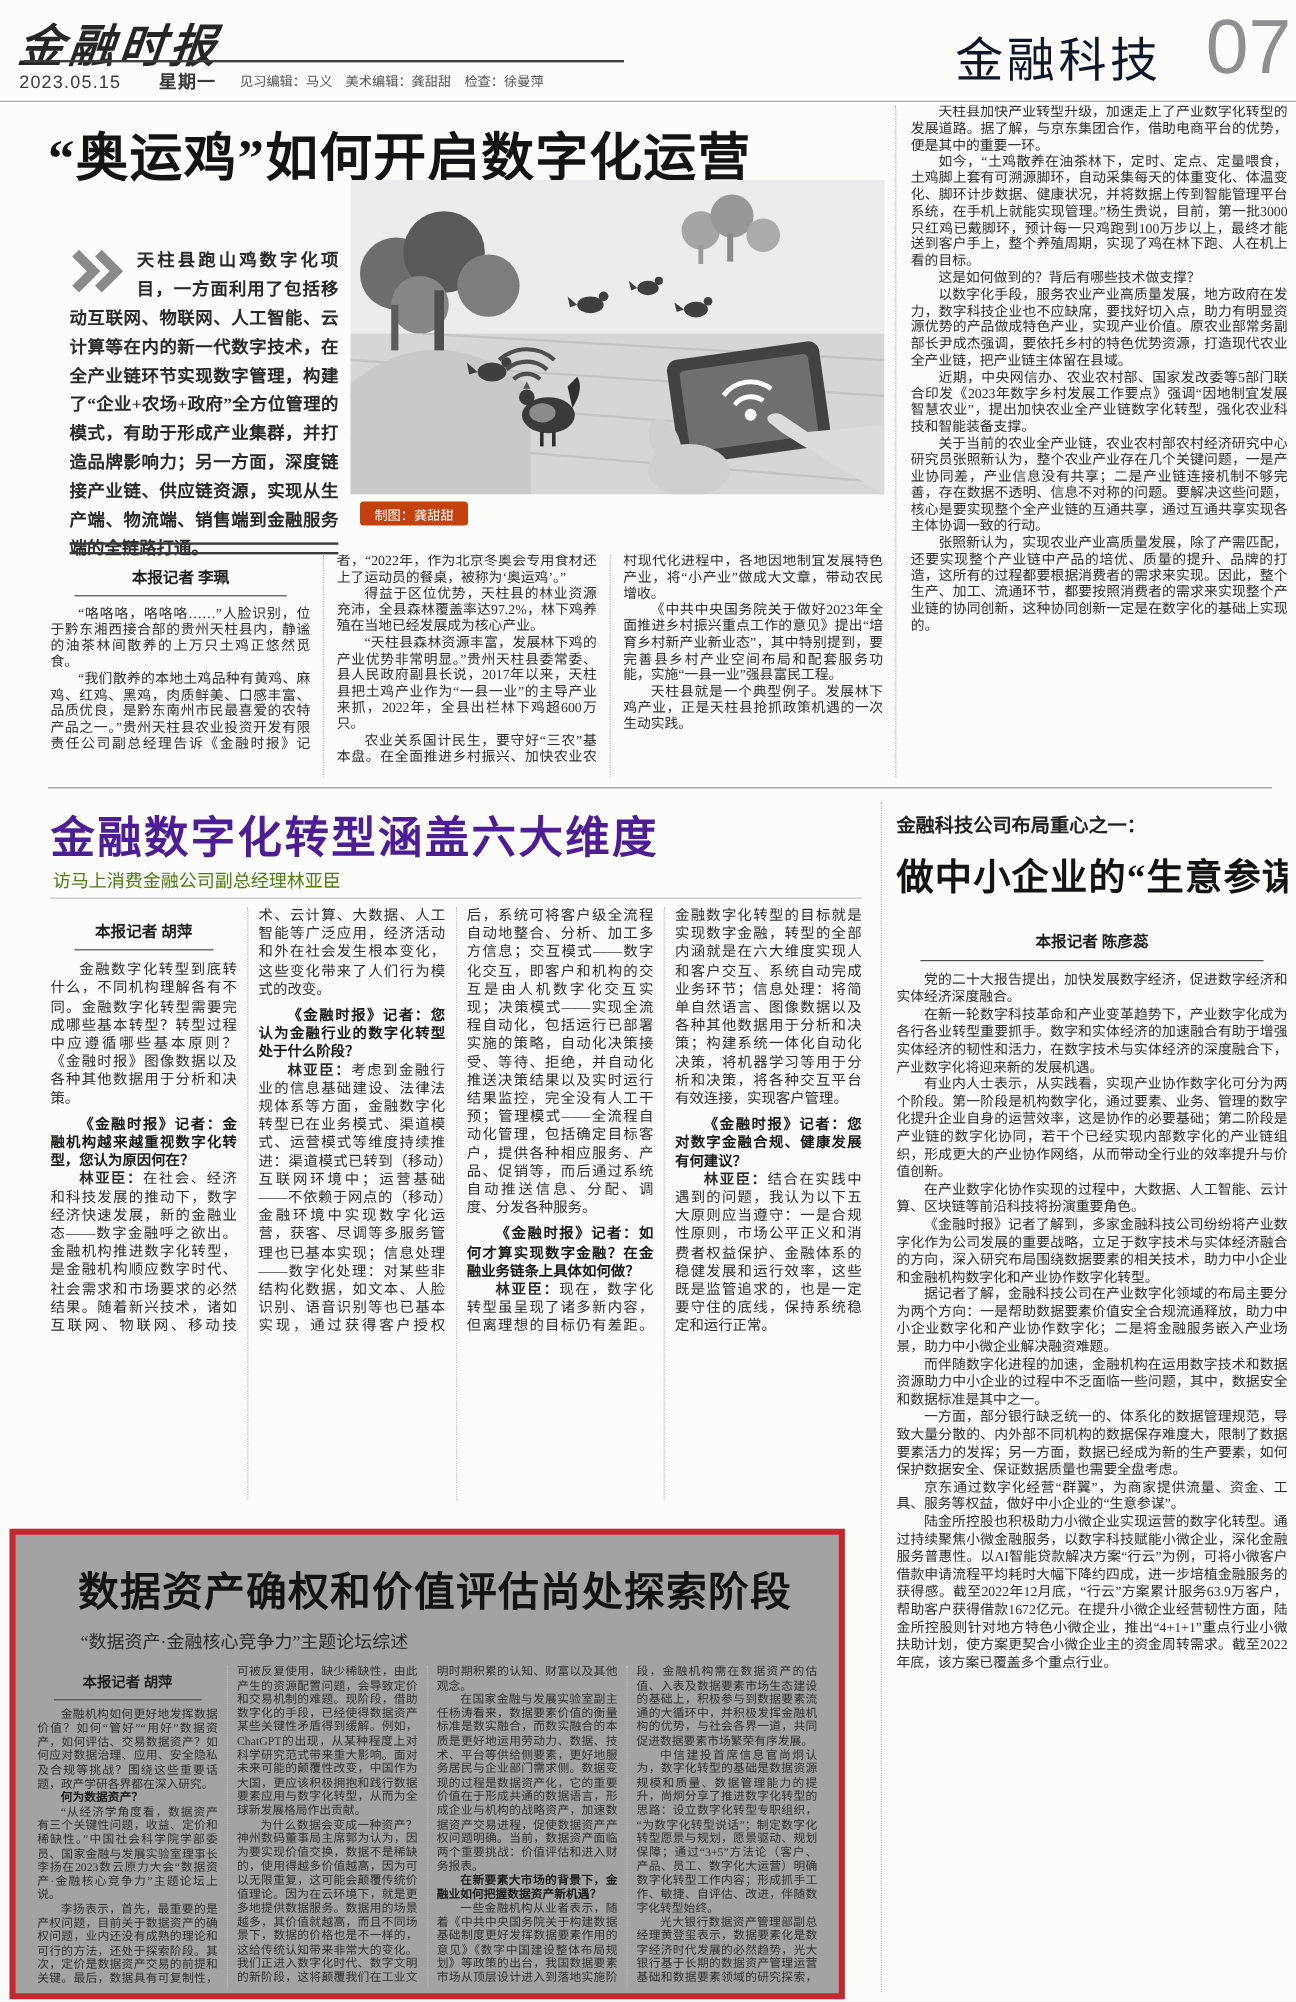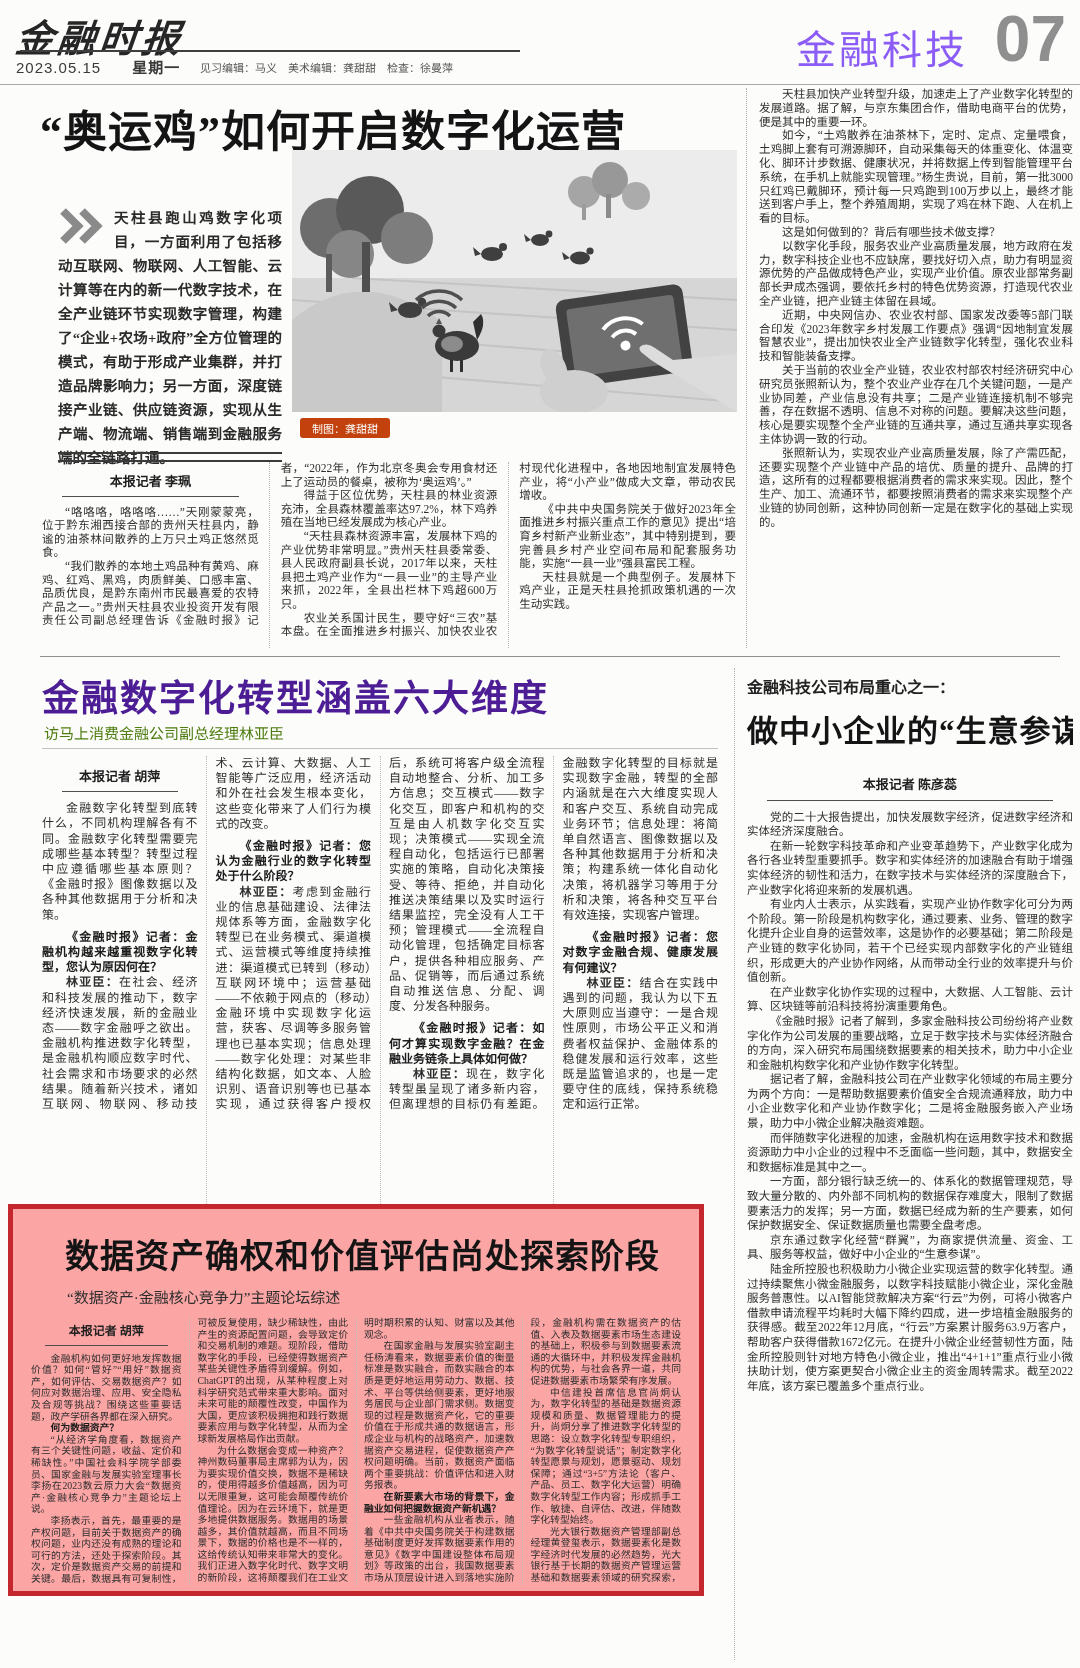--- a/index.html
+++ b/index.html
@@ -8,22 +8,22 @@
   .abs{position:absolute;}
   .sans{font-family:"Liberation Sans","DejaVu Sans",sans-serif;}
 
   
   .logo{left:16px;top:8px;font-size:38px;font-weight:900;font-style:italic;color:#262626;
         letter-spacing:4px;transform:skewX(-6deg);}
   .logo-swash{left:20px;top:50px;width:500px;border-top:2px solid #3f3f3f;}
   .date-row{left:16px;top:56px;font-size:15px;color:#3a3a3a;letter-spacing:1px;}
   .date-row .weekday{font-weight:bold;margin-left:26px;}
   .editors{left:200px;top:59px;font-size:11px;color:#555;}
-  .section-name{right:112px;top:18px;font-size:40px;color:#8b5cf6;letter-spacing:3px;}
-  .page-number{right:14px;top:2px;font-size:64px;font-weight:700;color:#8f8f8f;}
+  .section-name{right:112px;top:18px;font-size:40px;color:#0f172a;letter-spacing:3px;}
+  .page-number{right:4px;top:2px;font-size:64px;font-weight:400;color:#8f8f8f;}
   .header-rule{left:0;top:84px;width:1080px;border-top:1px solid #a8a8a8;}
 
   
   .news p{margin:0;text-indent:2em;text-align:justify;}
   .news p.q{font-weight:bold;margin-top:7px;color:#1c1c1c;}
   .news p.sub{font-weight:bold;color:#1c1c1c;}
   .news p.a b{font-weight:bold;}
   .byline{text-align:center;font-weight:bold;font-size:13px;color:#1f1f1f;
           border-bottom:1px solid #4d4d4d;padding:5px 0 7px;margin:8px 20px 9px;text-indent:0;}
 
@@ -57,21 +57,21 @@
 
   
   .advisor-wrap{left:734px;top:668px;width:326px;height:992px;border-left:1px dotted #b0b0b0;
                 padding-left:12px;overflow:hidden;}
   .advisor-kicker{font-size:16px;font-weight:bold;color:#222;margin-top:6px;}
   .advisor-headline{font-size:31px;font-weight:900;color:#141414;letter-spacing:1px;margin-top:8px;
                     white-space:nowrap;}
   .advisor-body{margin-top:14px;font-size:11.5px;line-height:14.6px;height:860px;overflow:hidden;}
 
   
-  .red-box{left:8px;top:1204px;width:696px;height:392px;border:5px solid #c4272e;background:#fca5a5;
+  .red-box{left:8px;top:1274px;width:696px;height:392px;border:5px solid #c4272e;background:#a3a3a3;
            padding:10px 18px 8px;box-sizing:border-box;}
   .da-headline{font-size:34px;font-weight:900;color:#141414;letter-spacing:1px;margin:10px 0 0 34px;}
   .da-subtitle{font-size:15px;color:#2c2c2c;margin:8px 0 0 36px;}
   .da-cols{margin-top:10px;height:268px;overflow:hidden;
            font-size:9.8px;line-height:11.6px;column-count:4;column-gap:16px;
            column-rule:1px dotted #c0c0c0;column-fill:auto;}
   .da-cols .byline{font-size:12px;margin:4px 14px 7px;}
 </style>
 </head>
 <body>
@@ -171,21 +171,21 @@
       </g>
       <g fill="#dcdcdc">
         <path d="M445,262 L385,226 q-14,-8 -26,-16 l-10,-8 q-4,-5 2,-7 q6,-2 12,3 l18,12 L445,204 Z"></path>
       </g>
     </svg>
   </div>
   <div class="abs caption-pill sans">制图：龚甜甜</div>
 
   <div class="abs chicken-cols news">
     <div class="byline">本报记者 李珮</div>
-  <p class="p">“咯咯咯，咯咯咯……”天刚蒙蒙亮，位于黔东湘西接合部的贵州天柱县内，静谧的油茶林间散养的上万只土鸡正悠然觅食。</p>
+  <p class="p">“咯咯咯，咯咯咯……”人脸识别，位于黔东湘西接合部的贵州天柱县内，静谧的油茶林间散养的上万只土鸡正悠然觅食。</p>
       <p class="p">“我们散养的本地土鸡品种有黄鸡、麻鸡、红鸡、黑鸡，肉质鲜美、口感丰富、品质优良，是黔东南州市民最喜爱的农特产品之一。”贵州天柱县农业投资开发有限责任公司副总经理告诉《金融时报》记者，“2022年，作为北京冬奥会专用食材还上了运动员的餐桌，被称为‘奥运鸡’。”</p>
       <p class="p">得益于区位优势，天柱县的林业资源充沛，全县森林覆盖率达97.2%，林下鸡养殖在当地已经发展成为核心产业。</p>
       <p class="p">“天柱县森林资源丰富，发展林下鸡的产业优势非常明显。”贵州天柱县委常委、县人民政府副县长说，2017年以来，天柱县把土鸡产业作为“一县一业”的主导产业来抓，2022年，全县出栏林下鸡超600万只。</p>
       <p class="p">农业关系国计民生，要守好“三农”基本盘。在全面推进乡村振兴、加快农业农村现代化进程中，各地因地制宜发展特色产业，将“小产业”做成大文章，带动农民增收。</p>
       <p class="p">《中共中央国务院关于做好2023年全面推进乡村振兴重点工作的意见》提出“培育乡村新产业新业态”，其中特别提到，要完善县乡村产业空间布局和配套服务功能，实施“一县一业”强县富民工程。</p>
       <p class="p">天柱县就是一个典型例子。发展林下鸡产业，正是天柱县抢抓政策机遇的一次生动实践。</p>
     </div>
 
   <div class="abs chicken-right news">
       <p class="p">天柱县加快产业转型升级，加速走上了产业数字化转型的发展道路。据了解，与京东集团合作，借助电商平台的优势，便是其中的重要一环。</p>

